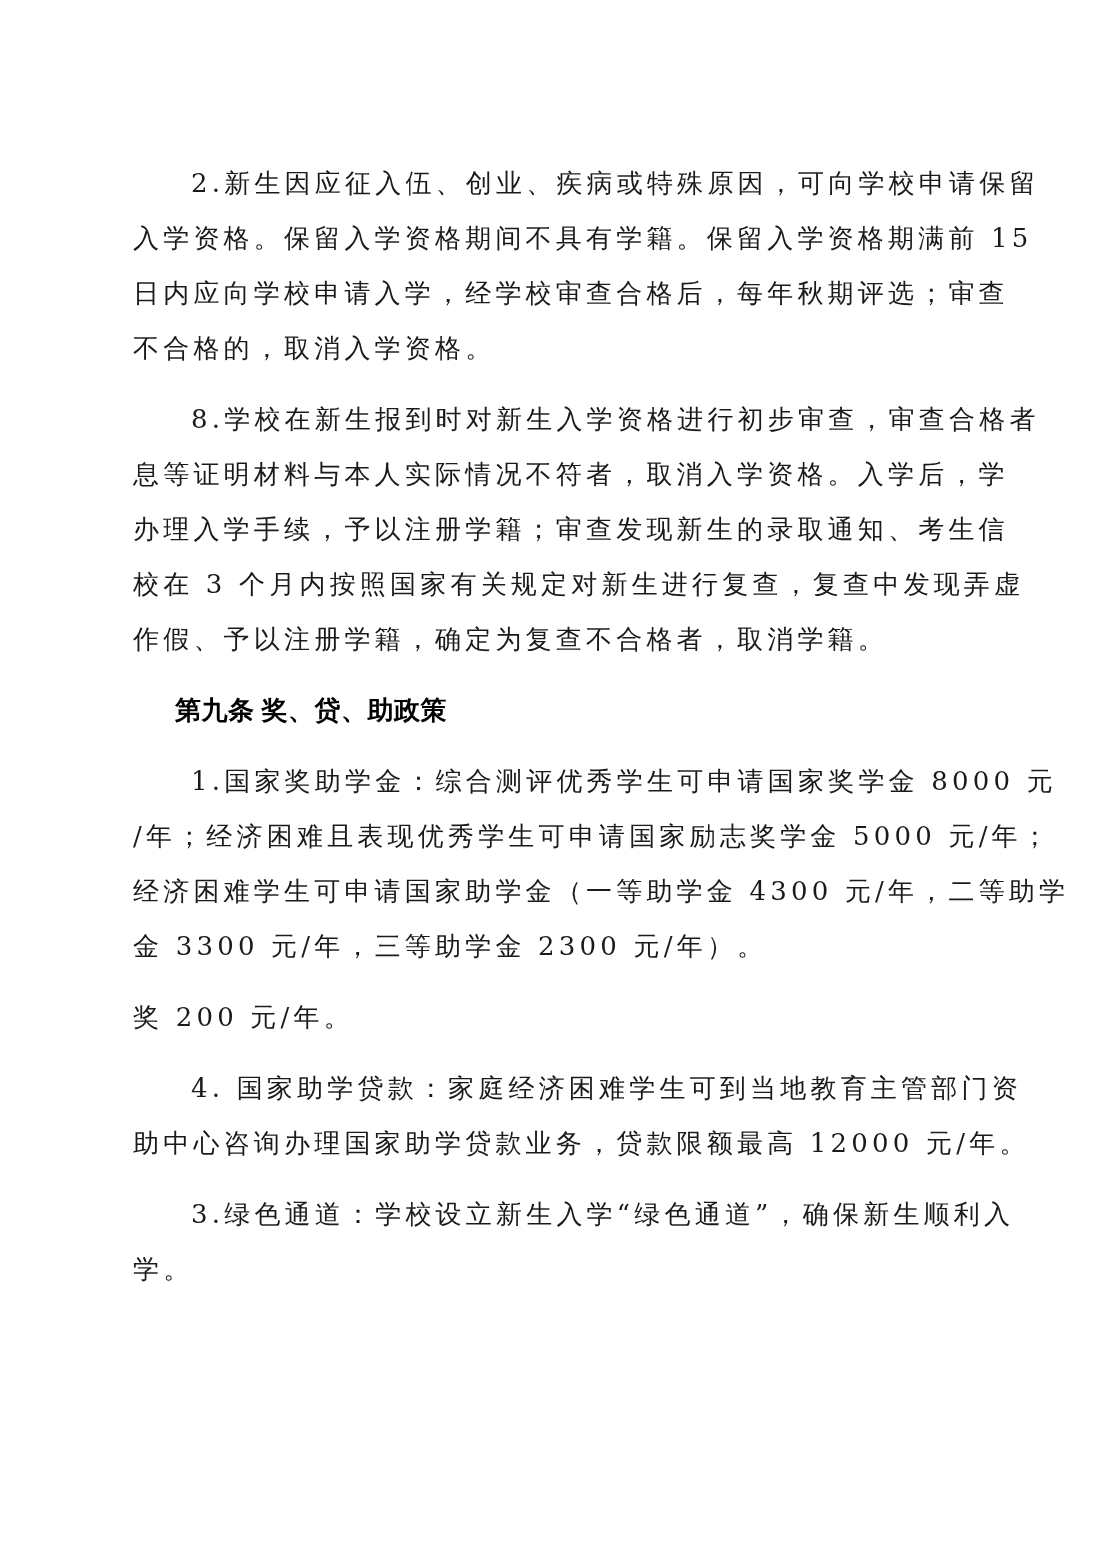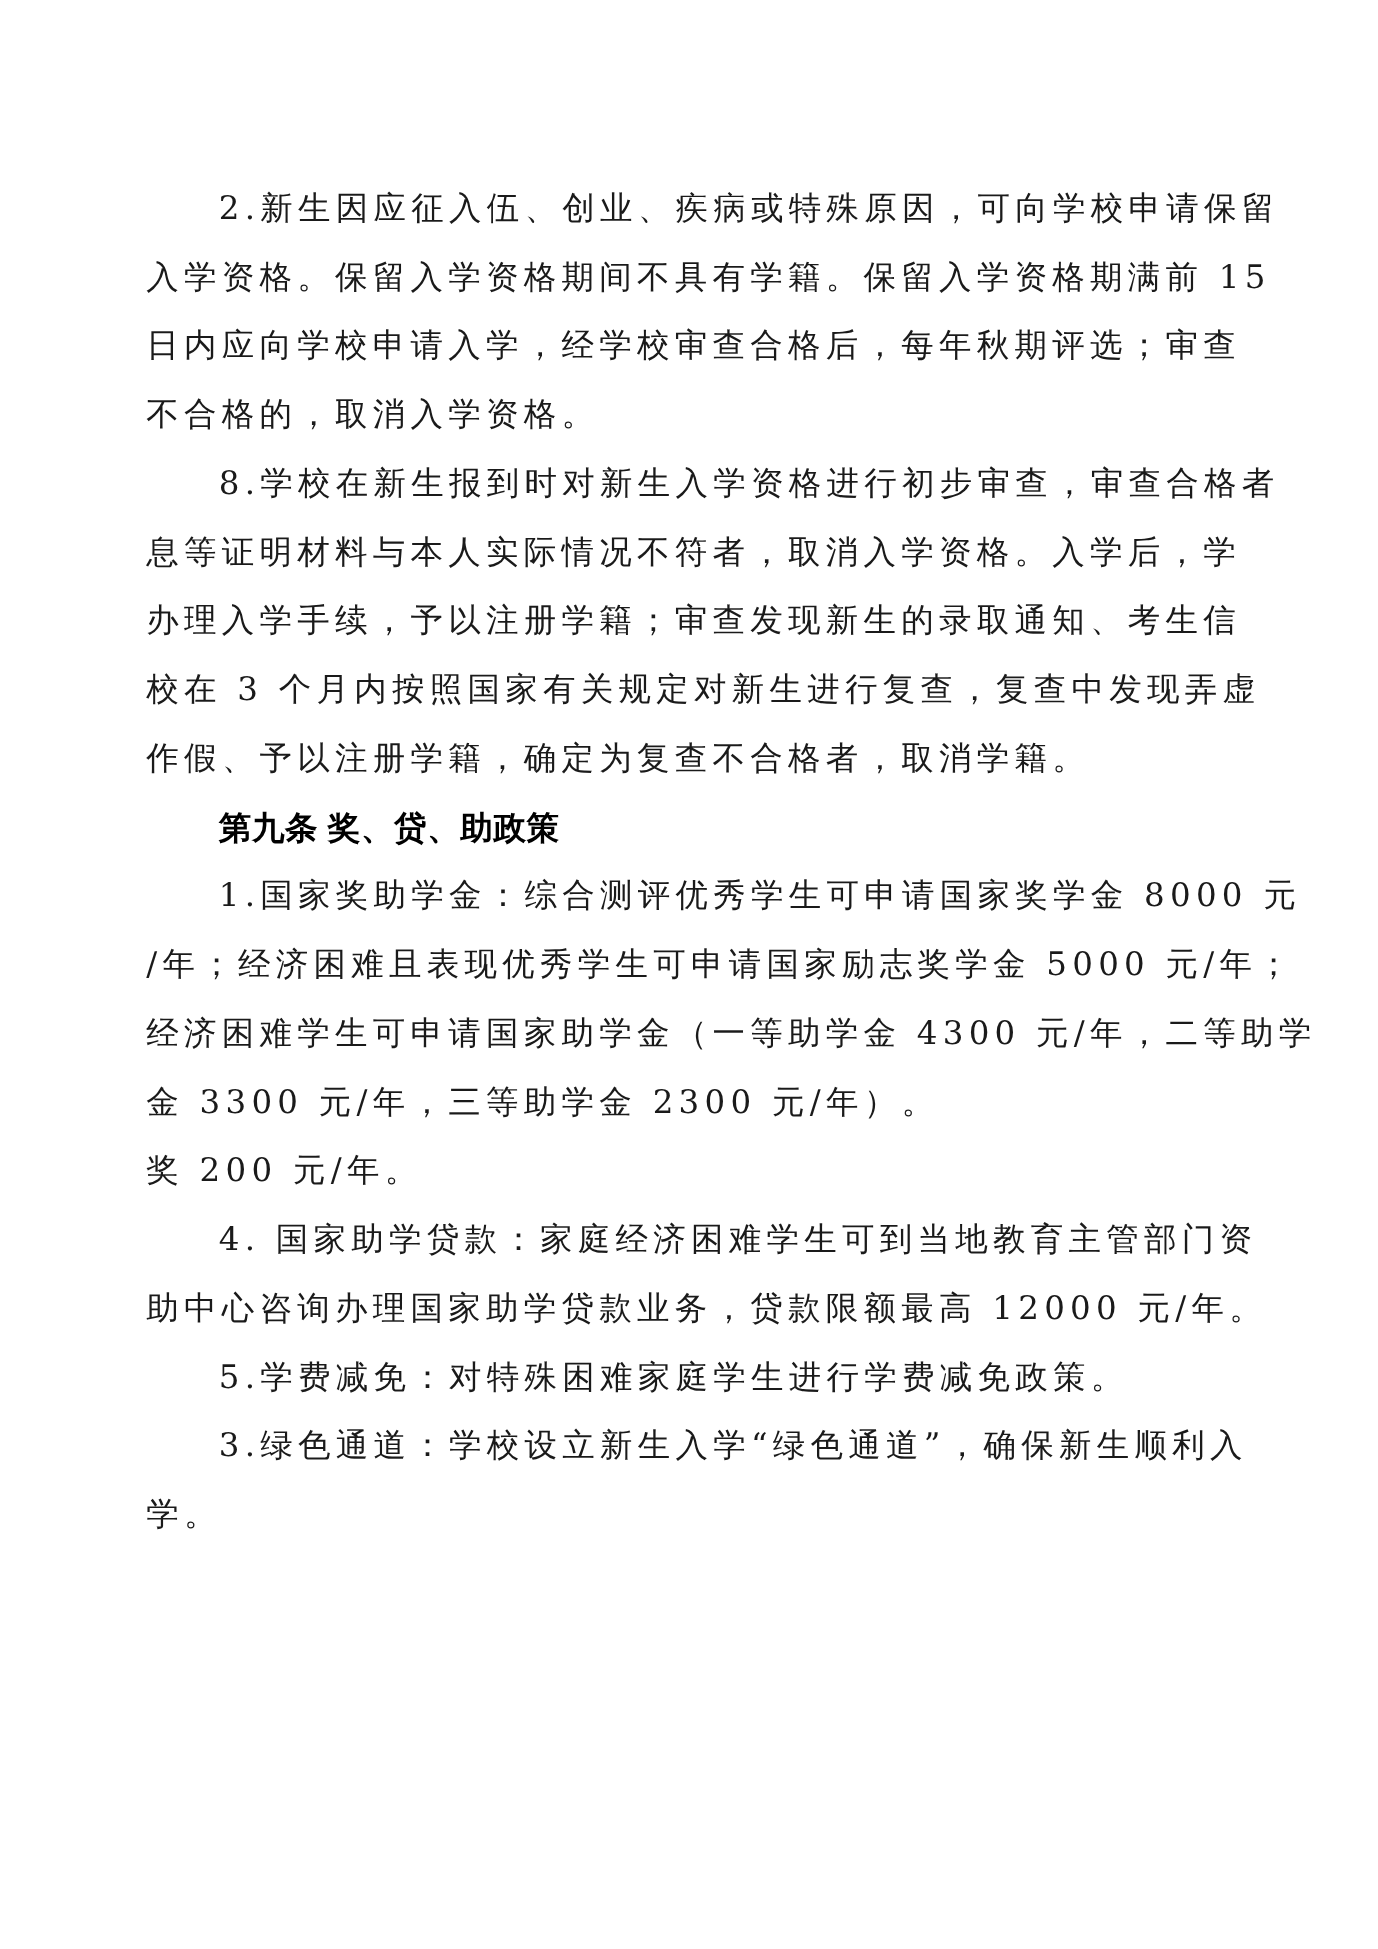--- a/index.html
+++ b/index.html
@@ -31,28 +31,28 @@
       text-align-last: justify;
       overflow: visible;
     }
     .line.indent {
       padding-left: 58px;
     }
     .line.last {
       text-align-last: left;
     }
     .line.heading {
-      font-family: Liberation Sans, sans-serif;
+      font-family: Liberation Serif, serif;
       font-weight: bold;
       letter-spacing: 0.5px;
       text-align-last: left;
       color: #000;
     }
     .para {
-      margin: 0;
+      margin: 16px;
     }
   </style>
 </head>
 <body>
 
 <div class="page">
 
   <div class="para">
     <div class="line indent">2.新生因应征入伍、创业、疾病或特殊原因，可向学校申请保留</div>
     <div class="line">入学资格。保留入学资格期间不具有学籍。保留入学资格期满前 15</div>
@@ -80,22 +80,19 @@
   <div class="para">
     <div class="line last">奖 200 元/年。</div>
   </div>
 
 
   <div class="para">
     <div class="line indent">4. 国家助学贷款：家庭经济困难学生可到当地教育主管部门资</div>
     <div class="line last">助中心咨询办理国家助学贷款业务，贷款限额最高 12000 元/年。</div>
   </div>
 
-  <div class="para">
-    <div class="line indent last">5.学费减免：对特殊困难家庭学生进行学费减免政策。</div>
-  </div>
 
   <div class="para">
     <div class="line indent">3.绿色通道：学校设立新生入学“绿色通道”，确保新生顺利入</div>
     <div class="line last">学。</div>
   </div>
 
 </div>
 
 </body></html>

